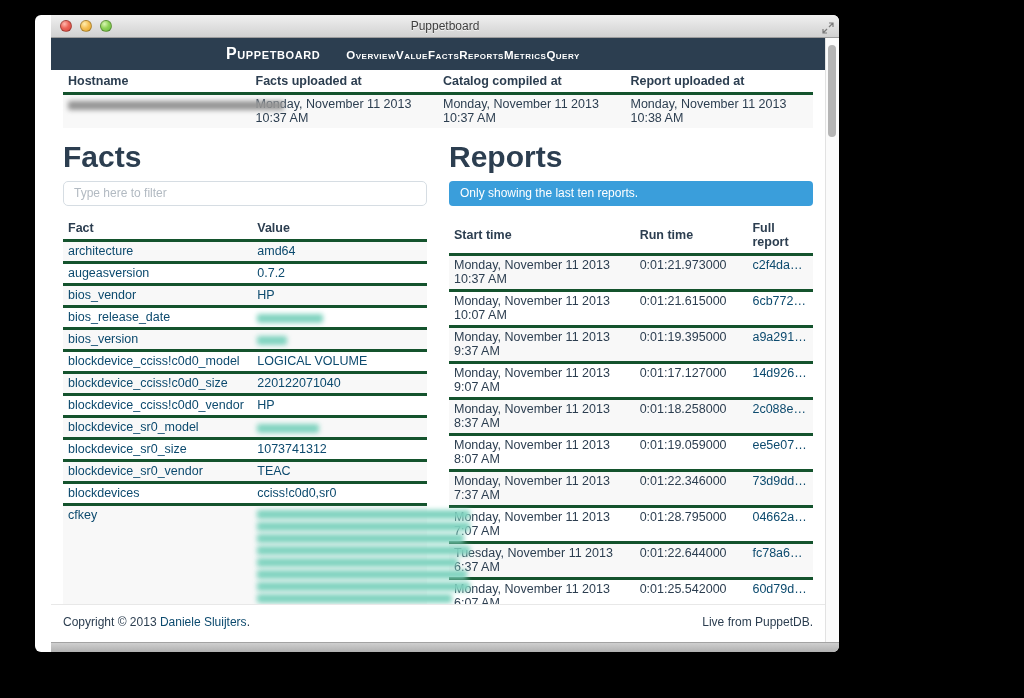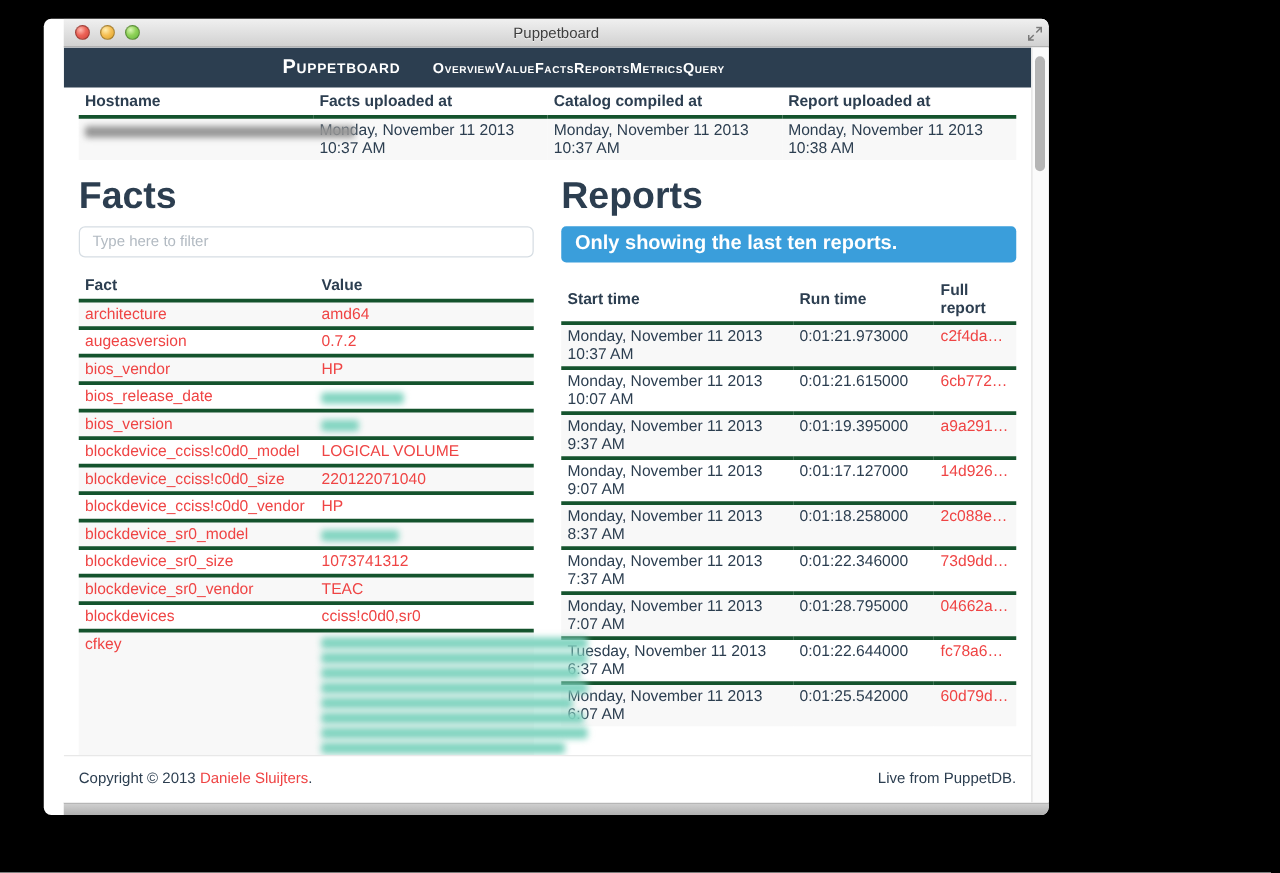--- a/index.html
+++ b/index.html
@@ -40,32 +40,32 @@
   .nav-items{list-style:none;display:flex;margin:1px 0 0 26px;padding:0;}
   .nav-items li{color:#fff;font-variant:small-caps;font-weight:bold;font-size:11.5px;letter-spacing:.5px;cursor:pointer}
   
   main{flex:1;padding:0 12px;overflow:hidden}
   h1{font-size:30px;font-weight:bold;color:#2c3e50;margin:0;line-height:1.06}
   .details-heading{margin:8px 0 7px}
   table{width:100%;border-collapse:collapse;font-size:12.5px;color:#2c3e50;table-layout:fixed}
   th{text-align:left;font-weight:bold;padding:4px 8px 4px 5px;border-bottom:2px solid #0f172a;color:#2c3e50}
   td{padding:2px 8px 3px 5px;border-top:3px solid #14532d;vertical-align:top}
   tbody tr:nth-child(odd){background:#f8f8f8}
-  a.teal{color:#ef4444;text-decoration:none;cursor:pointer}
+  a.teal{color:#0c4a6e;text-decoration:none;cursor:pointer}
   .cols{display:grid;grid-template-columns:1fr 1fr;column-gap:22px;margin-top:13px}
   .col-heading{margin:0 0 8px}
   .filter-input{
     display:block;width:100%;box-sizing:border-box;height:25px;margin:2px 0 11px;
     border:1px solid #d6dde3;border-radius:5px;padding:4px 10px;
     font-size:12px;color:#4d7c0f;font-family:inherit;outline:none;
   }
   .filter-input::placeholder{color:#b2bac2}
   .alert-info{
-    background:#3a9edb;border-radius:4px;color:#fff;font-weight:bold;
-    font-size:16px;padding:5.5px 11px;margin:2px 0 11px;
+    background:#3a9edb;border-radius:4px;color:#fff;font-weight:normal;
+    font-size:12px;padding:5.5px 11px;margin:2px 0 11px;
   }
   
   .blur{display:inline-block;height:9px;border-radius:2px;filter:blur(2.6px);background:#7fd3bf;vertical-align:middle;margin-top:2px}
   .blur.dark{background:#949494}
   .blur-stack{display:flex;flex-direction:column;gap:3px;padding:2px 0}
   .blur-stack .blur{margin:0}
   
   footer{
     flex:none;border-top:1px solid #e8e8e8;background:#fff;
     padding:10px 12px 13px;display:flex;justify-content:space-between;
@@ -248,20 +248,25 @@
                     <td>Monday, November 11 2013 9:07 AM</td>
                     <td>0:01:17.127000</td>
                     <td><a class="teal">14d926…</a></td>
                   </tr>
                   <tr>
                     <td>Monday, November 11 2013 8:37 AM</td>
                     <td>0:01:18.258000</td>
                     <td><a class="teal">2c088e…</a></td>
                   </tr>
                   <tr>
+                    <td>Monday, November 11 2013 8:07 AM</td>
+                    <td>0:01:19.059000</td>
+                    <td><a class="teal">ee5e07…</a></td>
+                  </tr>
+                  <tr>
                     <td>Monday, November 11 2013 7:37 AM</td>
                     <td>0:01:22.346000</td>
                     <td><a class="teal">73d9dd…</a></td>
                   </tr>
                   <tr>
                     <td>Monday, November 11 2013 7:07 AM</td>
                     <td>0:01:28.795000</td>
                     <td><a class="teal">04662a…</a></td>
                   </tr>
                   <tr>

